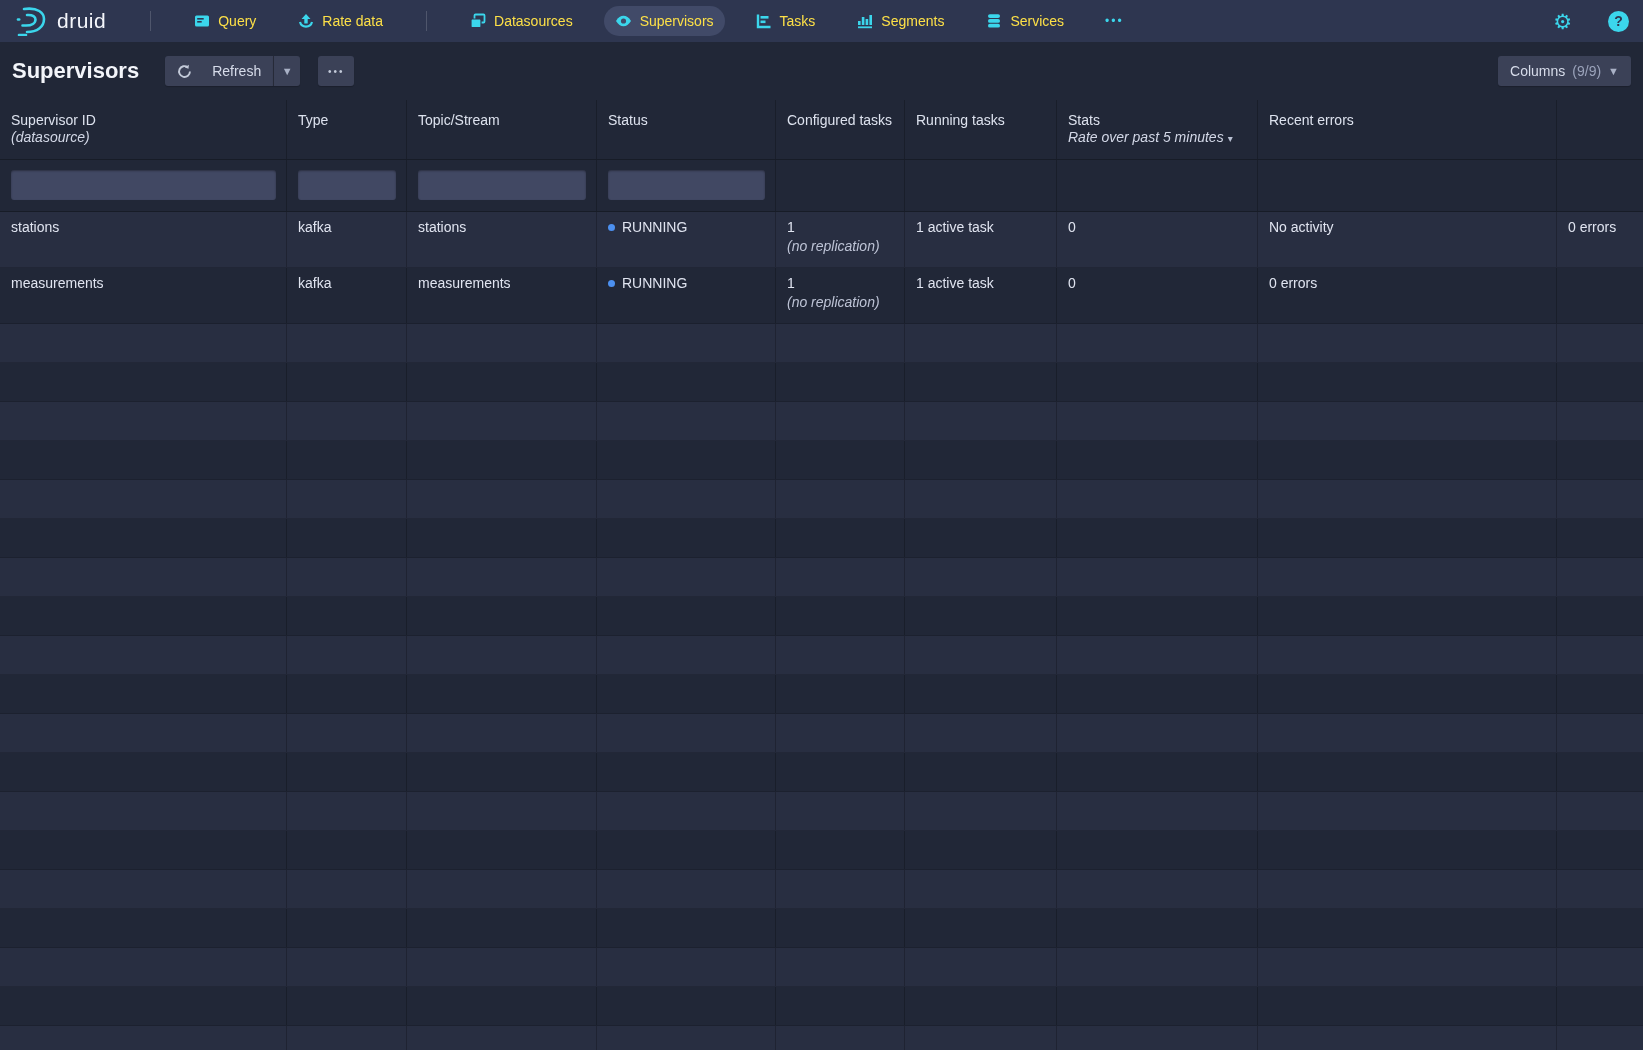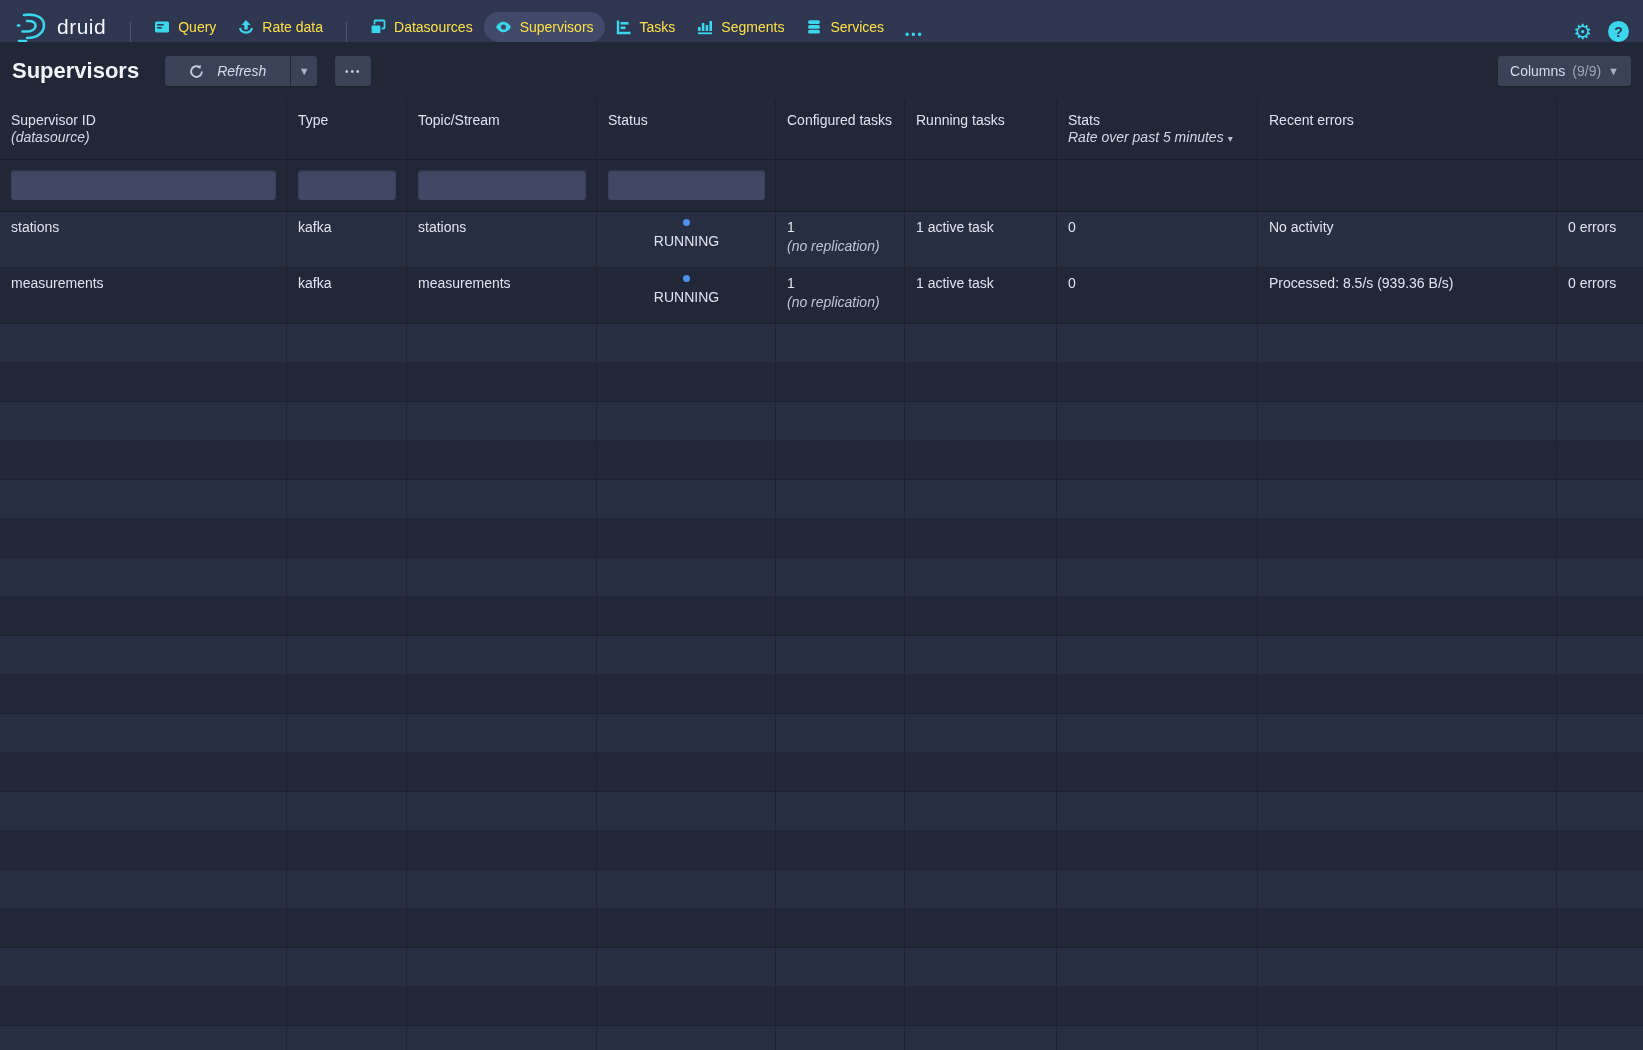--- a/index.html
+++ b/index.html
@@ -3,22 +3,22 @@
 <meta charset="utf-8">
 <style>
   * { margin:0; padding:0; box-sizing:border-box; }
   html,body { width:1643px; height:1050px; overflow:hidden; }
   body {
     font-family:"Liberation Sans","DejaVu Sans",sans-serif;
     background:#212737; color:#e0e4f0; font-size:14px;
   }
   
   .topbar {
-    height:42px; background:#2e3650; display:flex; align-items:flex-end;
-    padding:0 14px; gap:0;
+    height:42px; background:#2e3650; display:flex; align-items:center;
+    padding:0 14px; gap:20px;
   }
   .logo { display:flex; align-items:center; gap:9px; margin-right:12px; cursor:pointer; }
   .logo-word { color:#f4f6fb; font-size:21px; font-weight:500; letter-spacing:.5px; }
   .nav-divider { width:1px; height:20px; background:rgba(255,255,255,.16); margin:0 12px; }
   .nav-item {
     display:flex; align-items:center; gap:8px; height:30px; padding:0 11px;
     border-radius:15px; color:#fde047; cursor:pointer; white-space:nowrap;
   }
   .nav-item.active { background:#414a68; }
   .nav-item .ic { display:flex; align-items:center; }
@@ -32,21 +32,21 @@
   }
   
   .headbar { height:58px; display:flex; align-items:center; padding:0 12px; }
   .page-title { font-size:22px; font-weight:700; color:#f3f5fa; margin-right:26px; }
   .btn {
     background:#3b4157; color:#d7dcea; border:none; height:30px; border-radius:3px;
     font-size:14px; font-family:inherit; display:inline-flex; align-items:center;
     cursor:pointer; box-shadow:0 1px 1px rgba(0,0,0,.2);
   }
   .btn-group { display:inline-flex; }
-  .btn-main { padding:0 24px; gap:13px; border-top-right-radius:0; border-bottom-right-radius:0;font-style:italic; }
+  .btn-main { padding:0 12px; gap:20px; border-top-right-radius:0; border-bottom-right-radius:0; }
   .btn-caret {
     width:27px; justify-content:center; border-top-left-radius:0; border-bottom-left-radius:0;
     border-left:1px solid rgba(0,0,0,.35); color:#a9b1c6; font-size:11px;
   }
   .btn-more { width:36px; justify-content:center; margin-left:18px; color:#c3cad9; letter-spacing:1px; font-size:11px; }
   .headbar-spacer { flex:1; }
   .btn-columns { padding:0 12px; gap:7px; }
   .btn-columns .muted { color:#9ba3bb; }
   .btn-columns .caret { color:#a9b1c6; font-size:11px; }
   
@@ -66,21 +66,21 @@
   .filter-input {
     width:100%; height:30px; background:#414863; border:none; border-radius:3px;
     box-shadow:inset 0 1px 2px rgba(0,0,0,.35); color:#f5f8fa; font-size:14px;
     padding:0 8px; font-family:inherit; outline:none;
   }
   .data-row { height:56px; border-bottom:1px solid rgba(0,0,0,.16); cursor:pointer; }
   .r-light { background:#282e41; }
   .r-dark  { background:#212737; }
   .empty-row { height:39px; border-bottom:1px solid rgba(0,0,0,.14); }
   .line2 { color:#bdc3d5; font-style:italic; font-size:14px; margin-top:3px; }
-  .status-cell { display:flex; align-items:center; gap:7px;flex-direction:column; }
+  .status-cell { display:flex; align-items:center; gap:7px; }
   .status-dot { width:7px; height:7px; border-radius:50%; background:#4c90f0; flex:0 0 auto; }
   svg.ic16 { display:block; }
 </style>
 </head>
 <body>
 
 <div class="topbar">
   <div class="logo">
     <span>
       <svg class="ic16" width="34" height="30" viewBox="0 0 34 30">
@@ -284,21 +284,20 @@
         <span class="status-dot"></span>
         <span>RUNNING</span>
       </div>
     </div>
     <div class="cell">
       <div>1</div>
       <div class="line2">(no replication)</div>
     </div>
     <div class="cell">1 active task</div>
     <div class="cell">0</div>
-    <div class="cell">Processed: 8.5/s (939.36 B/s)</div>
     <div class="cell">0 errors</div>
   </div>
 
   <div id="empty-rows">
       <div class="row empty-row r-light">
         <div class="cell"></div>
         <div class="cell"></div>
         <div class="cell"></div>
         <div class="cell"></div>
         <div class="cell"></div>

